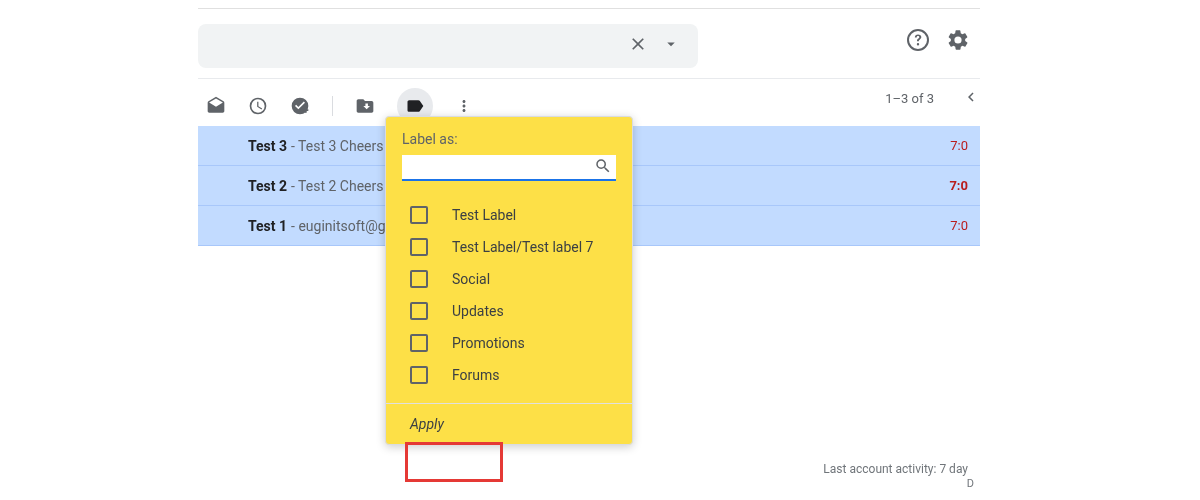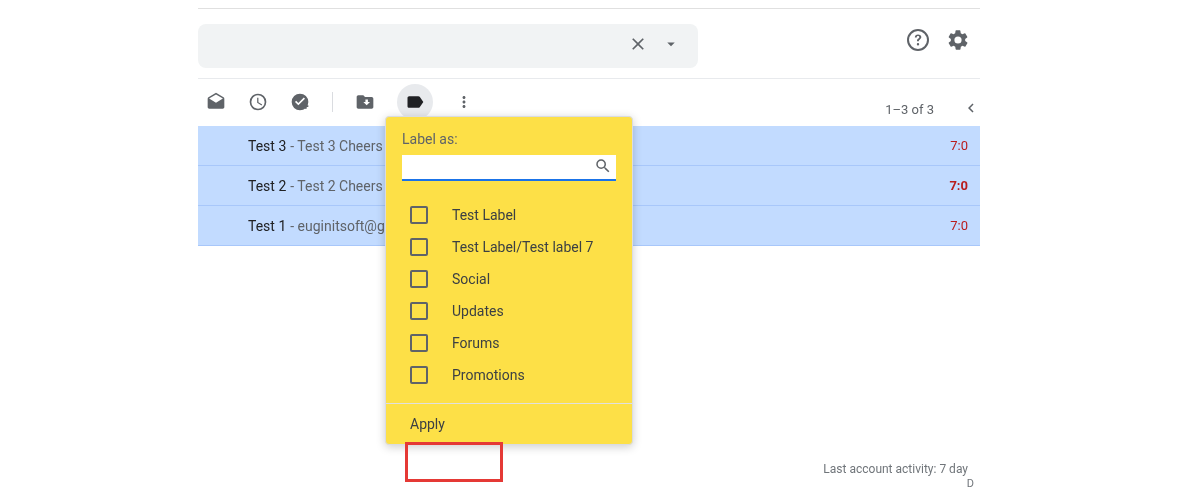--- a/index.html
+++ b/index.html
@@ -67,21 +67,21 @@
       height: 1px;
       background: #e8eaed;
     }
     .toolbar {
       position: absolute;
       top: 88px;
       left: 206px;
       right: 220px;
       height: 32px;
       display: flex;
-      align-items: flex-end;
+      align-items: flex-start;
     }
     .toolbar-left {
       display: flex;
       align-items: center;
       gap: 22px;
     }
     .toolbar-icon {
       color: #5f6368;
       display: flex;
       align-items: center;
@@ -124,21 +124,21 @@
       align-items: center;
       padding-left: 50px;
       padding-right: 12px;
       font-size: 14px;
       color: #202124;
     }
     .email-row:first-child {
       border-top-left-radius: 0;
     }
     .email-row .subject {
-      font-weight: 400;
+      font-weight: 700;
     }
     .email-row .preview {
       color: #5f6368;
       margin-left: 4px;
     }
     .email-row .time {
       margin-left: auto;
       color: #b91c1c;
       font-size: 13px;
     }
@@ -215,20 +215,21 @@
     .popup-divider {
       height: 1px;
       background: #e0e0e0;
       margin-top: 4px;
     }
     .apply-row {
       padding: 12px 24px;
       font-size: 14px;
       color: #3c4043;
       cursor: pointer;
+      font-style: italic;
     }
     .apply-highlight {
       position: absolute;
       border: 3px solid #e53935;
       left: 405px;
       top: 442px;
       width: 98px;
       height: 40px;
       z-index: 200;
       pointer-events: none;
@@ -368,25 +369,25 @@
       <div class="label-item">
         <span class="checkbox"></span>
         <span>Social</span>
       </div>
       <div class="label-item">
         <span class="checkbox"></span>
         <span>Updates</span>
       </div>
       <div class="label-item">
         <span class="checkbox"></span>
+        <span>Promotions</span>
+      </div>
+      <div class="label-item">
+        <span class="checkbox"></span>
         <span>Forums</span>
-      </div>
-      <div class="label-item">
-        <span class="checkbox"></span>
-        <span>Promotions</span>
       </div>
     </div>
   <div class="popup-divider"></div>
   <div class="apply-row">
     <span>Apply</span>
   </div>
 </div>
 
 <div class="apply-highlight"></div>
 

